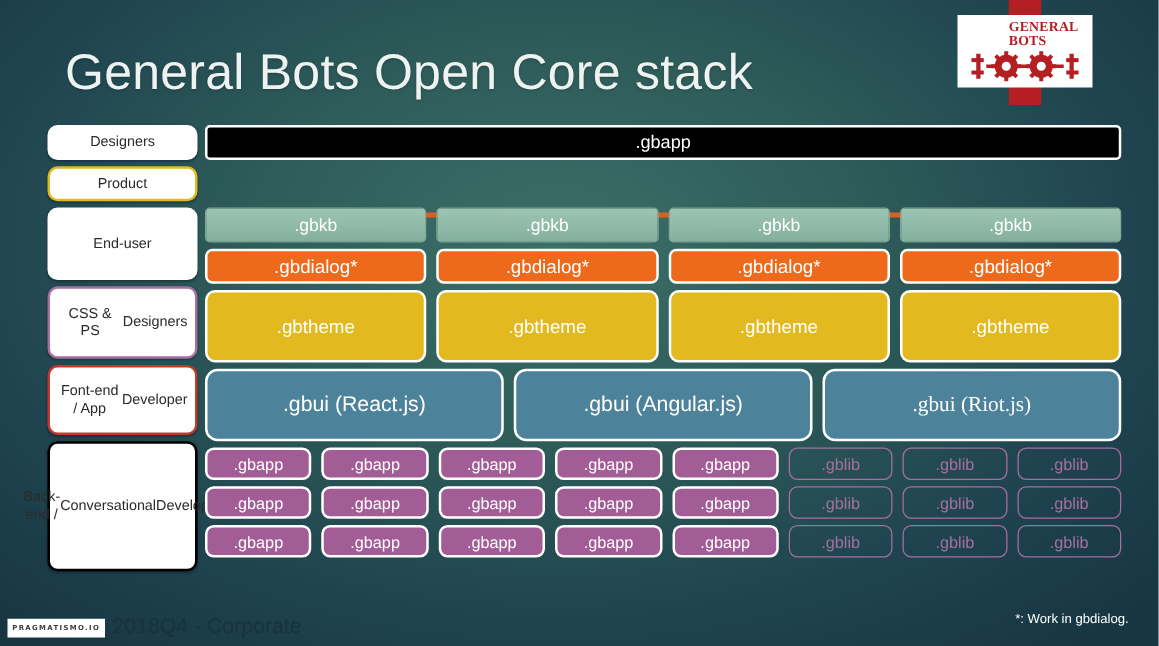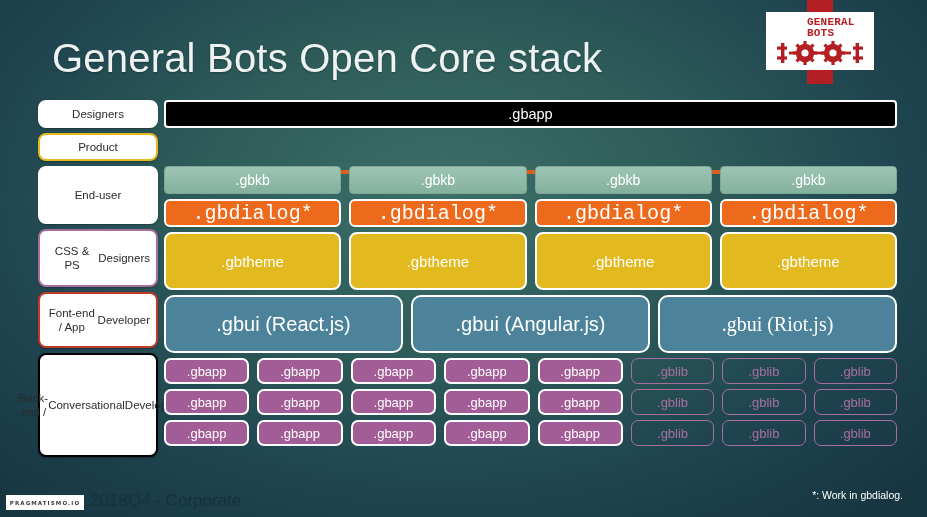--- a/index.html
+++ b/index.html
@@ -37,21 +37,21 @@
     width: 108px;
     height: 58px;
     background: #ffffff;
     display: flex;
     flex-direction: column;
     align-items: center;
     justify-content: center;
     gap: 1px;
   }
   .logo-text {
-    font-family: Liberation Mono, monospace;
+    font-family: Liberation Serif, serif;
     font-weight: bold;
     font-size: 11px;
     letter-spacing: 0.2px;
     color: #b41f24;
     line-height: 1;
     margin-left: 41px;
   }
   .logo-mark { display:block; }
 
   
@@ -140,34 +140,33 @@
   .cell-gbkb {
     background: linear-gradient(180deg, #9dc4b4 0%, #84b09e 100%);
     border: 1px solid #7fa897;
     border-radius: 4px;
     font-size: 14px;
   }
   .cell-gbdialog {
     background: #ed6a1c;
     border: 2px solid #ffffff;
     border-radius: 6px;
-    font-size: 20px;
-    font-family: Liberation Mono, monospace;
+    font-size: 15px;
   }
   .cell-gbtheme {
     background: #e3b920;
     border: 2px solid #ffffff;
     border-radius: 8px;
     font-size: 15px;
   }
   .cell-gbui {
     background: #4c839b;
     border: 2px solid #ffffff;
     border-radius: 10px;
-    font-size: 20px;
+    font-size: 17px;
   }
   .cell-gbapp {
     background: #a35d96;
     border: 2px solid #ffffff;
     border-radius: 7px;
     font-size: 13px;
   }
   .cell-gblib {
     background: transparent;
     border: 1.5px solid #a76fa0;

